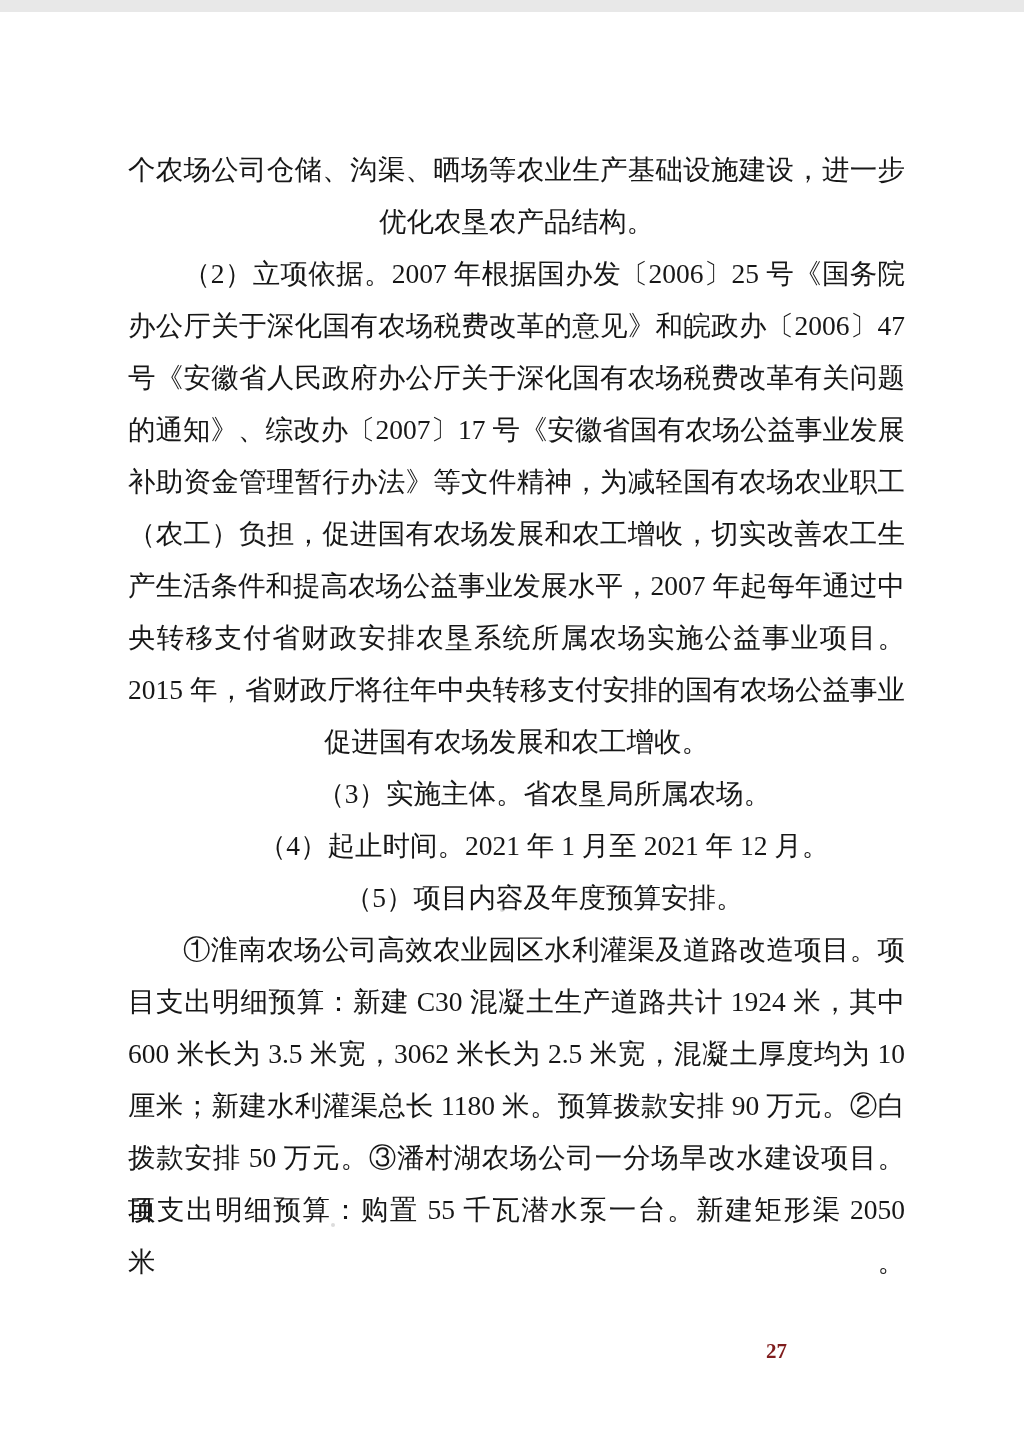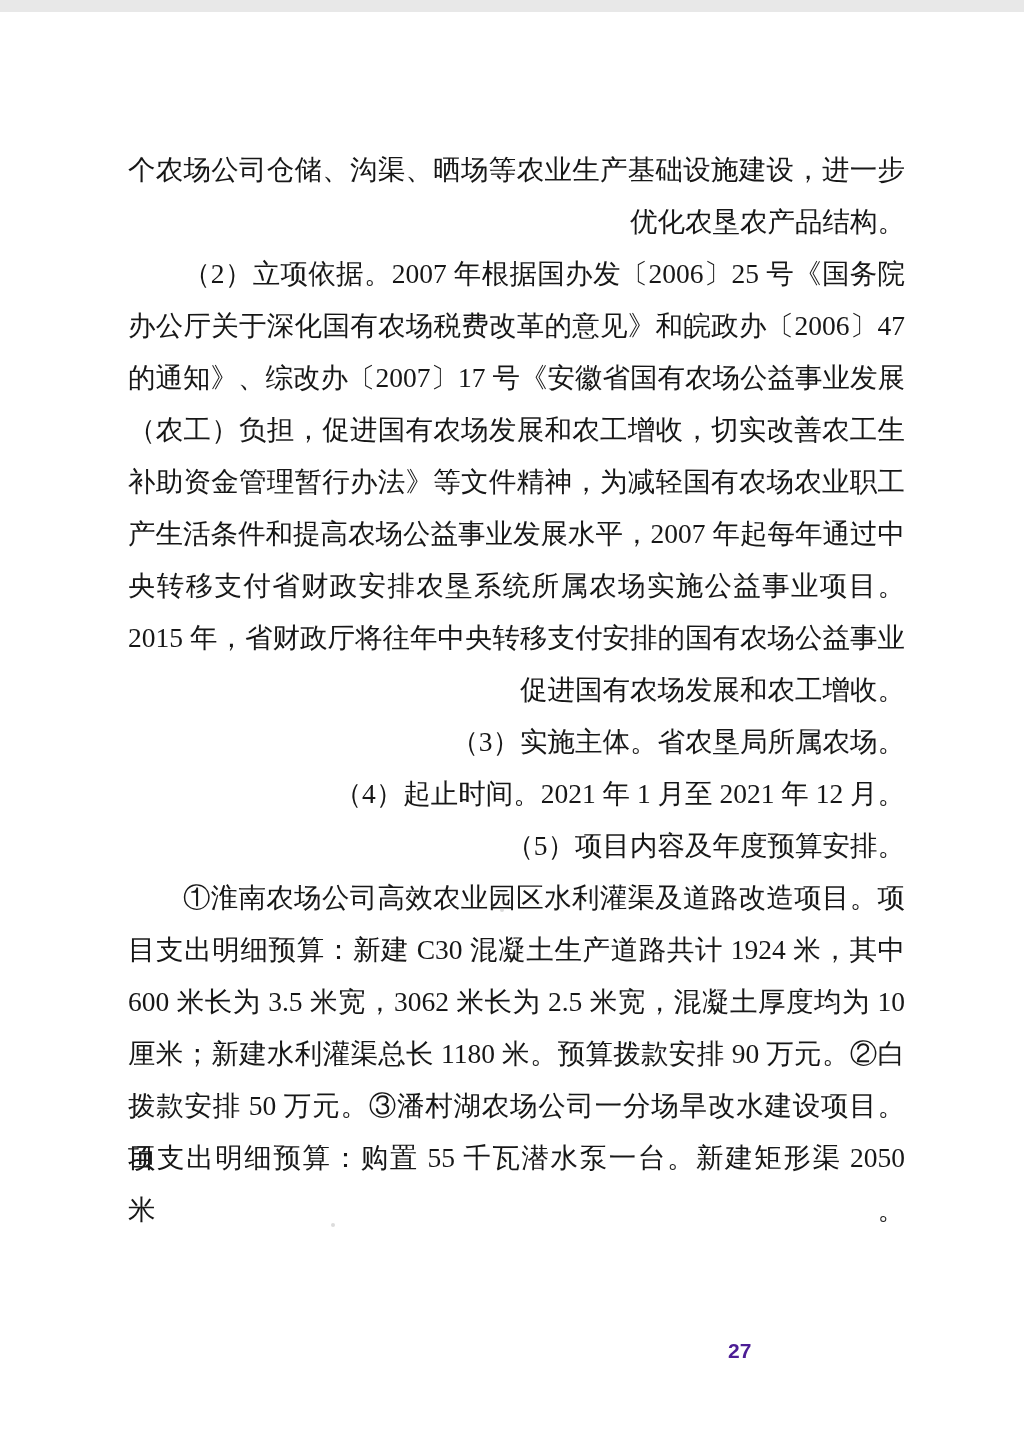--- a/index.html
+++ b/index.html
@@ -21,64 +21,65 @@
     position: absolute;
     left: 128px;
     top: 132px;
     width: 777px;
   }
   .line {
     height: 52px;
     line-height: 52px;
     font-size: 27.5px;
     letter-spacing: 0;
-    text-align: right;
+    text-align: center;
     white-space: normal;
     overflow: visible;
   }
   
   .line.j {
     text-align: justify;
     text-align-last: justify;
   }
   
   .line.ind {
     text-indent: 2em;
   }
   .page-number {
     position: absolute;
-    left: 728px;
+    left: 766px;
     top: 1326px;
     font-size: 21px;
     font-weight: 700;
     line-height: 26px;
-    color: #4c1d95;
-    font-family: Liberation Sans, sans-serif;
+    color: #7f1d1d;
+    font-family: Liberation Serif, serif;
   }
   
   .speck {
     position: absolute;
     border-radius: 50%;
     background: #b9b9b9;
   }
   .speck.s1 { left: 500px; top: 896px; width: 4px; height: 4px; opacity: .55; }
   .speck.s2 { left: 331px; top: 1211px; width: 4px; height: 4px; opacity: .5; }
 </style>
 </head>
 <body>
 
 <div class="page">
   <div class="textblock">
     <div class="line j">个农场公司仓储、沟渠、晒场等农业生产基础设施建设，进一步</div>
     <div class="line">优化农垦农产品结构。</div>
     <div class="line j ind">（2）立项依据。2007 年根据国办发〔2006〕25 号《国务院</div>
     <div class="line j">办公厅关于深化国有农场税费改革的意见》和皖政办〔2006〕47</div>
+    <div class="line j">号《安徽省人民政府办公厅关于深化国有农场税费改革有关问题</div>
     <div class="line j">的通知》、综改办〔2007〕17 号《安徽省国有农场公益事业发展</div>
+    <div class="line j">补助资金管理暂行办法》等文件精神，为减轻国有农场农业职工</div>
     <div class="line j">（农工）负担，促进国有农场发展和农工增收，切实改善农工生</div>
-    <div class="line j">补助资金管理暂行办法》等文件精神，为减轻国有农场农业职工</div>
     <div class="line j">产生活条件和提高农场公益事业发展水平，2007 年起每年通过中</div>
     <div class="line j">央转移支付省财政安排农垦系统所属农场实施公益事业项目。</div>
     <div class="line j">2015 年，省财政厅将往年中央转移支付安排的国有农场公益事业</div>
     <div class="line">促进国有农场发展和农工增收。</div>
     <div class="line ind">（3）实施主体。省农垦局所属农场。</div>
     <div class="line ind">（4）起止时间。2021 年 1 月至 2021 年 12 月。</div>
     <div class="line ind">（5）项目内容及年度预算安排。</div>
     <div class="line j ind">①淮南农场公司高效农业园区水利灌渠及道路改造项目。项</div>
     <div class="line j">目支出明细预算：新建 C30 混凝土生产道路共计 1924 米，其中</div>
     <div class="line j">600 米长为 3.5 米宽，3062 米长为 2.5 米宽，混凝土厚度均为 10</div>

